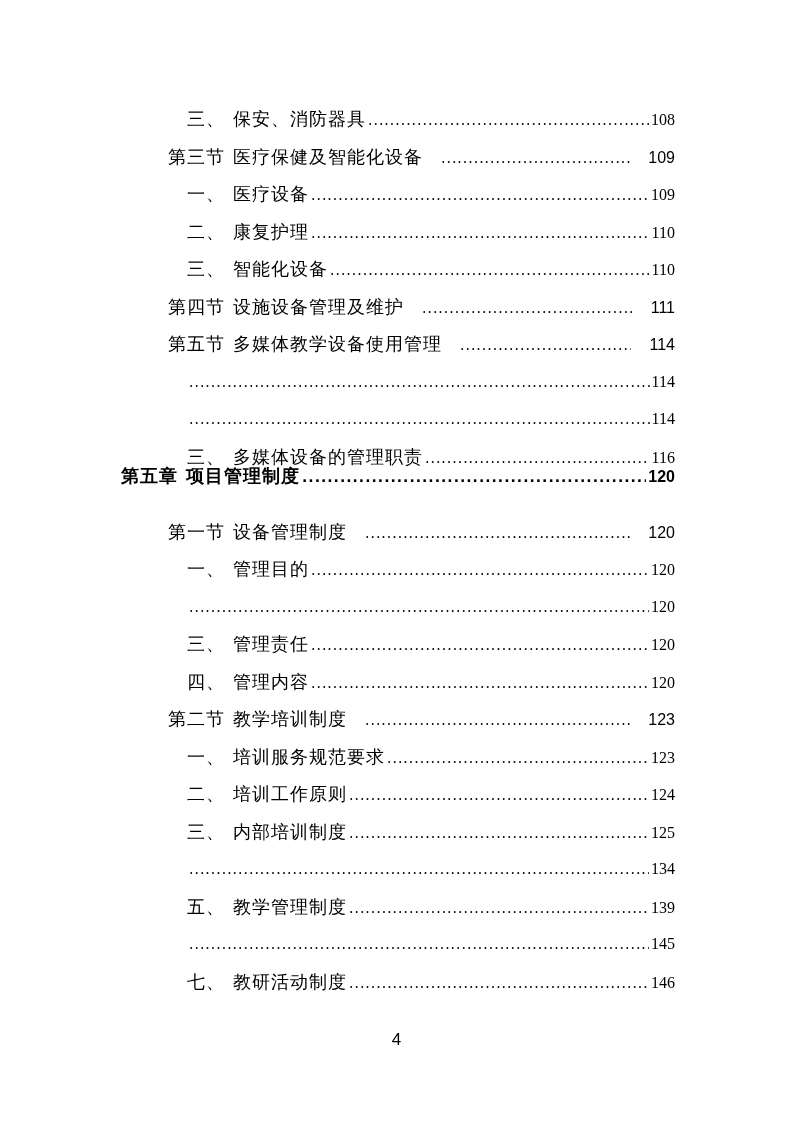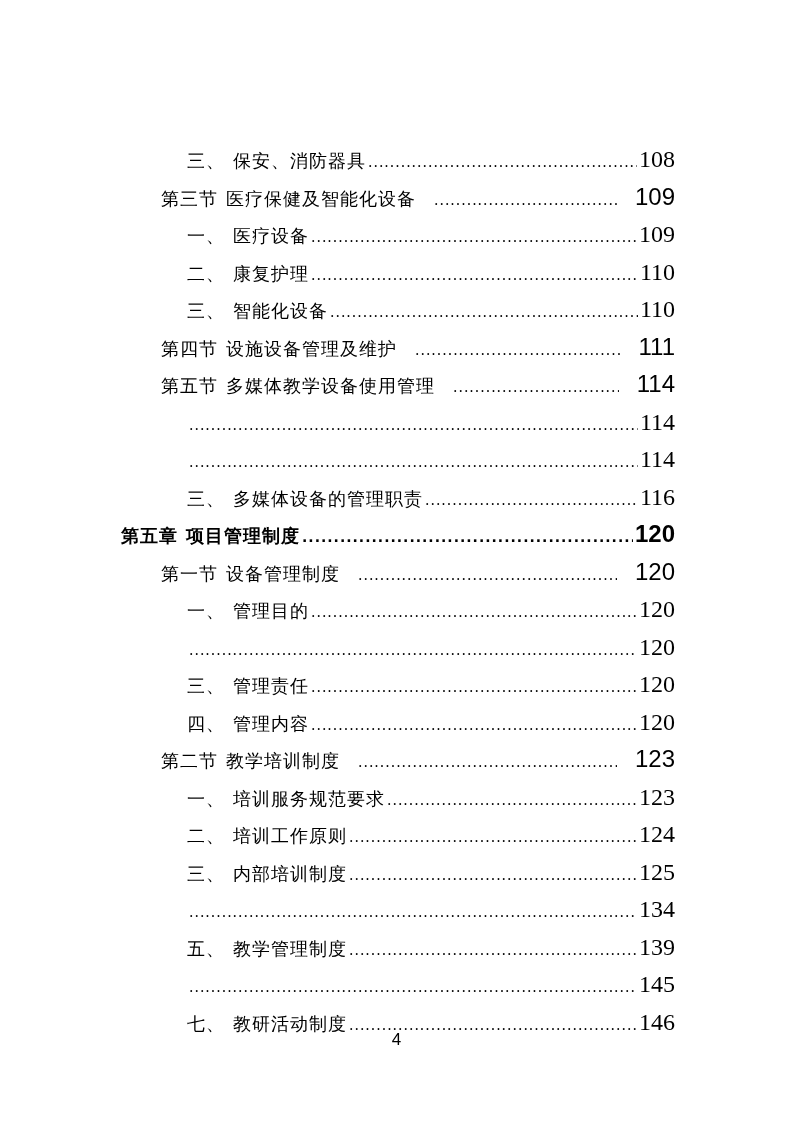--- a/index.html
+++ b/index.html
@@ -25,43 +25,42 @@
       position: absolute;
       display: flex;
       align-items: baseline;
       height: 30px;
       font-size: 18px;
       line-height: 30px;
       white-space: nowrap;
       right: 118px;
     }
     .toc-row.level-1 { left: 121px; font-weight: bold; font-family: "DejaVu Sans", "Liberation Sans", sans-serif; }
-    .toc-row.level-2 { left: 161px; gap: 16px; }
+    .toc-row.level-2 { left: 168px; gap: 16px; }
     .toc-row.level-3 { left: 187px; }
     .toc-title {
       flex: 0 0 auto;
       letter-spacing: 1px;
     }
     .toc-title .prefix { margin-right: 8px; }
     .toc-leader {
       flex: 1 1 auto;
       overflow: hidden;
       margin: 0 2px;
       font-size: 14px;
       letter-spacing: 1px;
       color: #000;
     }
     .toc-leader::before {
       content: "................................................................................................................................................................";
     }
     .toc-page {
       flex: 0 0 auto;
       font-family: "Liberation Serif", serif;
-      font-size: 24px;
-      margin-top: 40px;
+      font-size: 16px;
     }
     .toc-row.level-2 .toc-page,
     .toc-row.level-1 .toc-page {
       font-family: "Liberation Sans", sans-serif;
     }
     .toc-row.level-1 .toc-page { font-weight: bold; }
     .page-number {
       position: absolute;
       left: 0;
       width: 793px;
@@ -116,21 +115,21 @@
   </div>
   <div class="toc-row level-3" style="top:300px">
     <span class="toc-leader"></span>
     <span class="toc-page">114</span>
   </div>
   <div class="toc-row level-3" style="top:337.5px">
     <span class="toc-title"><span class="prefix">三、</span><span>多媒体设备的管理职责</span></span>
     <span class="toc-leader"></span>
     <span class="toc-page">116</span>
   </div>
-  <div class="toc-row level-1" style="top:375px">
+  <div class="toc-row level-1" style="top:357px">
     <span class="toc-title"><span class="prefix">第五章</span><span>项目管理制度</span></span>
     <span class="toc-leader"></span>
     <span class="toc-page">120</span>
   </div>
   <div class="toc-row level-2" style="top:412.5px">
     <span class="toc-title"><span class="prefix">第一节</span><span>设备管理制度</span></span>
     <span class="toc-leader"></span>
     <span class="toc-page">120</span>
   </div>
   <div class="toc-row level-3" style="top:450px">

